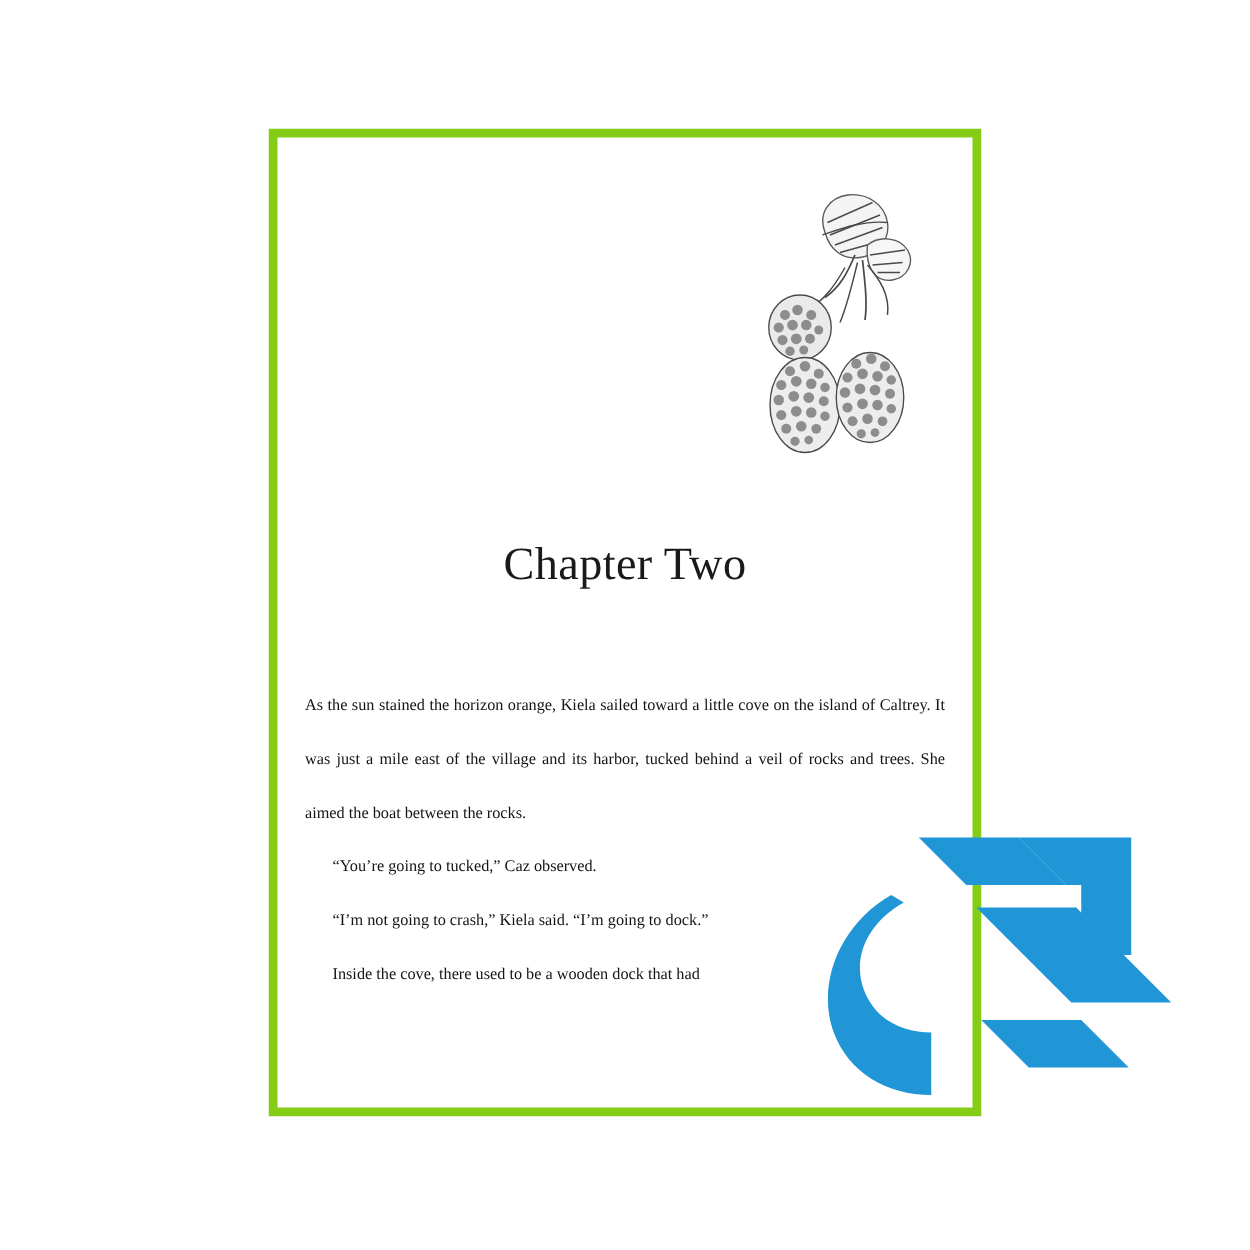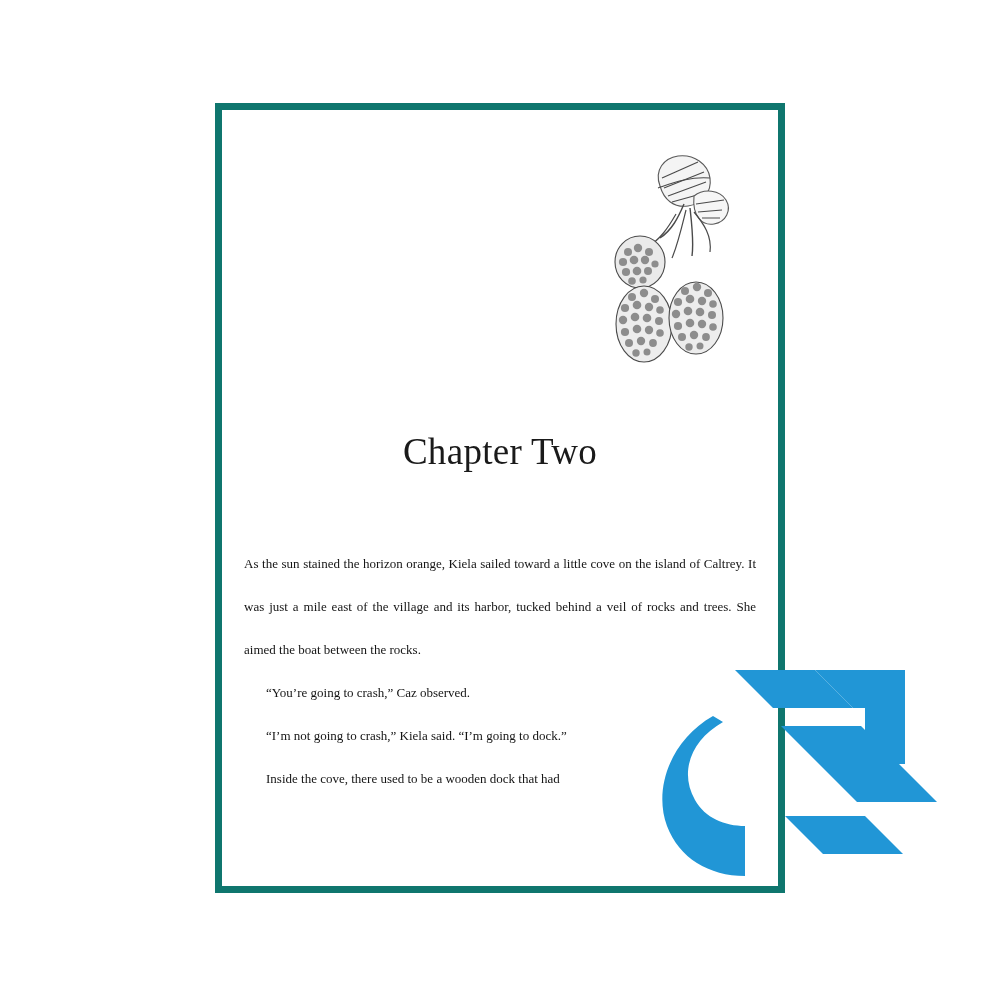--- a/index.html
+++ b/index.html
@@ -24,21 +24,21 @@
   }
 
   
   #page-card {
     position: absolute;
     left: 215px;
     top: 103px;
     width: 570px;
     height: 790px;
     background: #ffffff;
-    border: 7px solid #0f766e;
+    border: 7px solid #84cc16;
     box-sizing: border-box;
   }
 
   #page-inner {
     position: absolute;
     left: 0; top: 0; right: 0; bottom: 0;
     padding: 30px 35px 20px 35px;
     box-sizing: border-box;
   }
 
@@ -203,21 +203,21 @@
                 <circle cx="102" cy="194" r="3.5"></circle>
             </g>
           </g>
         </svg>
       </div>
 
       <div id="chapter-title">Chapter Two</div>
 
       <div id="body-text">
         <p>As the sun stained the horizon orange, Kiela sailed toward a little cove on the island of Caltrey. It was just a mile east of the village and its harbor, tucked behind a veil of rocks and trees. She aimed the boat between the rocks.</p>
-        <p class="indent">“You’re going to crash,” Caz observed.</p>
+        <p class="indent">“You’re going to tucked,” Caz observed.</p>
         <p class="indent">“I’m not going to crash,” Kiela said. “I’m going to dock.”</p>
         <p class="indent last">Inside the cove, there used to be a wooden dock that had</p>
       </div>
 
     </div>
   </div>
 
   <div id="watermark">
     <svg viewBox="0 0 300 270" xmlns="http://www.w3.org/2000/svg">
       <g fill="#2196d6">

